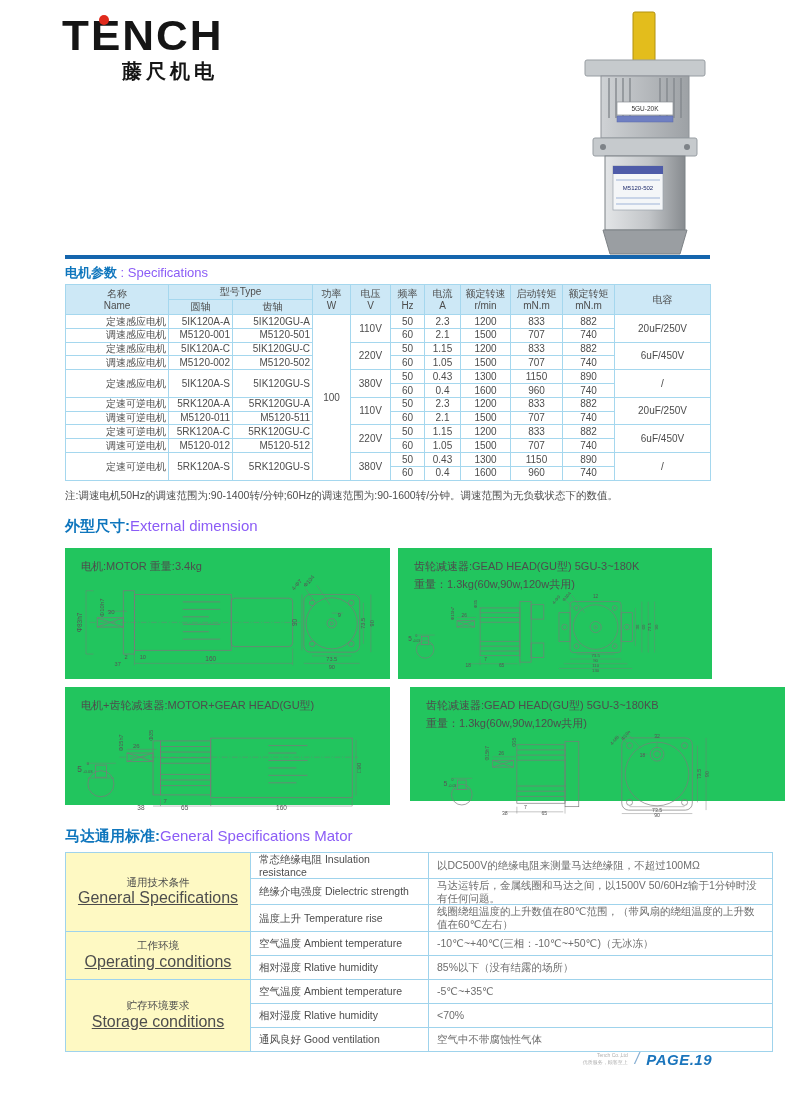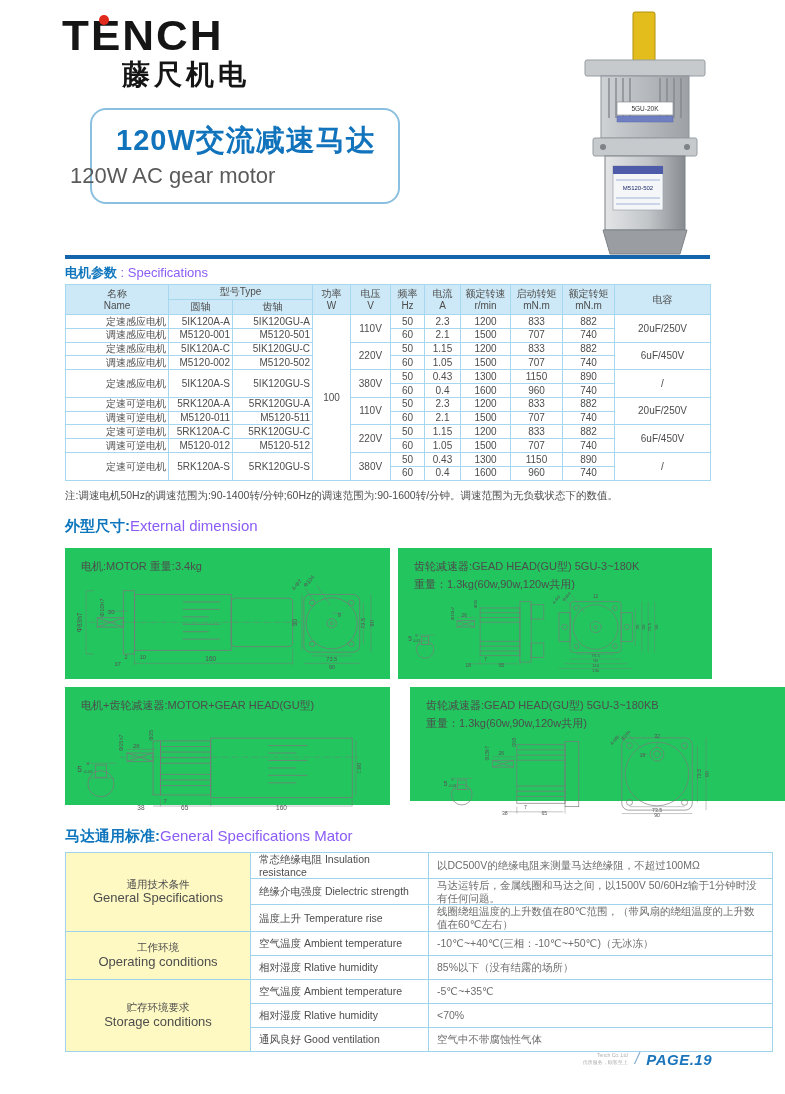--- a/index.html
+++ b/index.html
@@ -3,21 +3,21 @@
 <meta charset="utf-8">
 <style>
   html,body{margin:0;padding:0;background:#fff;}
   .page{position:relative;width:785px;height:1094px;background:#fff;overflow:hidden;
         font-family:"Liberation Sans","DejaVu Sans",sans-serif;color:#4d4d4d;}
 
   
   .logo{position:absolute;left:62px;top:14px;}
   .logo-text{font-size:44px;font-weight:900;letter-spacing:2px;color:#151515;line-height:1;transform:scaleY(.96);}
   .logo-dot{position:absolute;left:37px;top:1px;width:10px;height:10px;border-radius:50%;background:#e02a1c;}
-  .logo-cn{margin:3px 0 0 60px;font-size:28px;font-weight:bold;color:#151515;letter-spacing:4px;line-height:1;}
+  .logo-cn{margin:3px 0 0 60px;font-size:20px;font-weight:bold;color:#151515;letter-spacing:4px;line-height:1;}
 
   
   .title-box{position:absolute;left:90px;top:108px;width:306px;height:92px;
              border:2px solid #8cc0e0;border-radius:16px;}
   .title-cn{margin:15px 0 0 24px;font-size:29px;font-weight:bold;color:#1173bb;letter-spacing:1px;line-height:1.1;}
   .title-en{margin:7px 0 0 -22px;font-size:22px;color:#5a5a5a;line-height:1.1;}
 
   
   .photo{position:absolute;left:545px;top:6px;width:200px;height:250px;}
 
@@ -50,21 +50,21 @@
   .panel-title{font-size:11px;color:#4d4d4d;margin:4px 0 0 8px;line-height:1.25;white-space:nowrap;}
   .panel svg{display:block;margin:0 auto;}
   .draw line,.draw path,.draw rect,.draw circle{stroke:#7a7a7a;stroke-width:.8;fill:none;}
   .draw .dim{stroke-width:.5;}
   .draw text{fill:#555;stroke:none;font-family:"Liberation Sans",sans-serif;}
 
   
   .gen-table{position:absolute;left:65px;top:852px;width:707px;border-collapse:collapse;table-layout:fixed;}
   .gen-table td{border:1px solid #9fd3ec;font-size:10.5px;height:23px;padding:0 8px;line-height:1.2;}
   .gen-table td.grp{background:#fef9c3;text-align:center;padding:0 4px;color:#4d4d4d;}
-  .gen-table td.grp .g2{font-size:13px;}
+  .gen-table td.grp .g2{font-size:16px;text-decoration:underline;}
   .gen-table td.item{color:#4d4d4d;}
   .gen-table td.val{color:#6d6d6d;}
 
   
   .footer{position:absolute;left:65px;top:1050px;width:647px;display:flex;justify-content:flex-end;align-items:center;gap:7px;}
   .f-small{font-size:5px;color:#b0b0b0;text-align:right;line-height:1.4;}
   .f-slash{color:#86aed2;font-size:16px;font-style:italic;}
   .f-page{color:#1b75bc;font-size:15px;font-weight:bold;font-style:italic;letter-spacing:.5px;}
 </style>
 </head>
@@ -101,24 +101,20 @@
     <circle cx="58" cy="141" r="3" fill="#7e8388"></circle>
       <circle cx="142" cy="141" r="3" fill="#7e8388"></circle>
     <rect x="60" y="150" width="80" height="74" fill="url(#bodyGrad)" stroke="#7d8286" stroke-width="1"></rect>
     <rect x="68" y="160" width="50" height="44" fill="#f4f6f8" stroke="#9aa3ad" stroke-width=".7"></rect>
     <rect x="68" y="160" width="50" height="8" fill="#4e5ba8"></rect>
     <path d="M71 174 H115 M71 192 H115 M71 198 H115" stroke="#9fb4d8" stroke-width="1" fill="none"></path>
     <text x="93" y="184" font-size="6" text-anchor="middle" fill="#1d2a6b">M5120-502</text>
     <path d="M58 224 L142 224 L135 248 L65 248 Z" fill="#9a9ea2" stroke="#7d8286" stroke-width="1"></path>
   </svg>
 
-  <div class="title-box">
-    <div class="title-cn">120W交流减速马达</div>
-    <div class="title-en">120W AC gear motor</div>
-  </div>
 
   <div class="divider"></div>
 
   <div class="sec-head" id="h-spec">
     <span class="sh-cjk">电机参数</span><span class="sh-rest"> : Specifications</span>
   </div>
 
   <table class="spec-table">
     <colgroup>
       <col style="width:103px">

